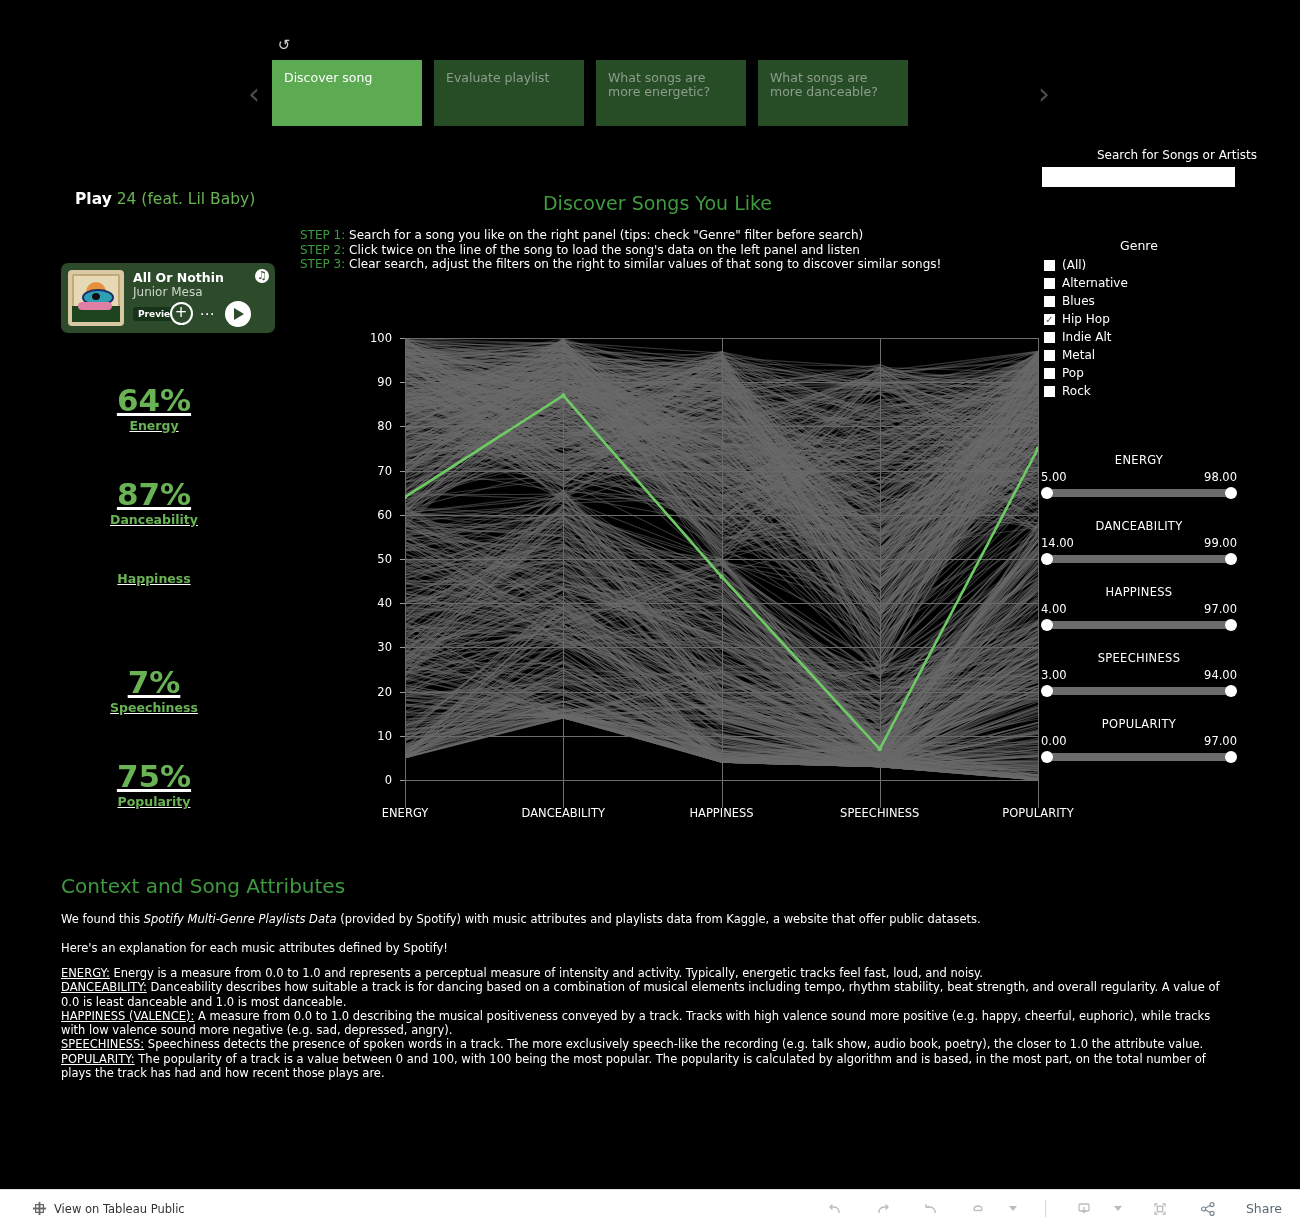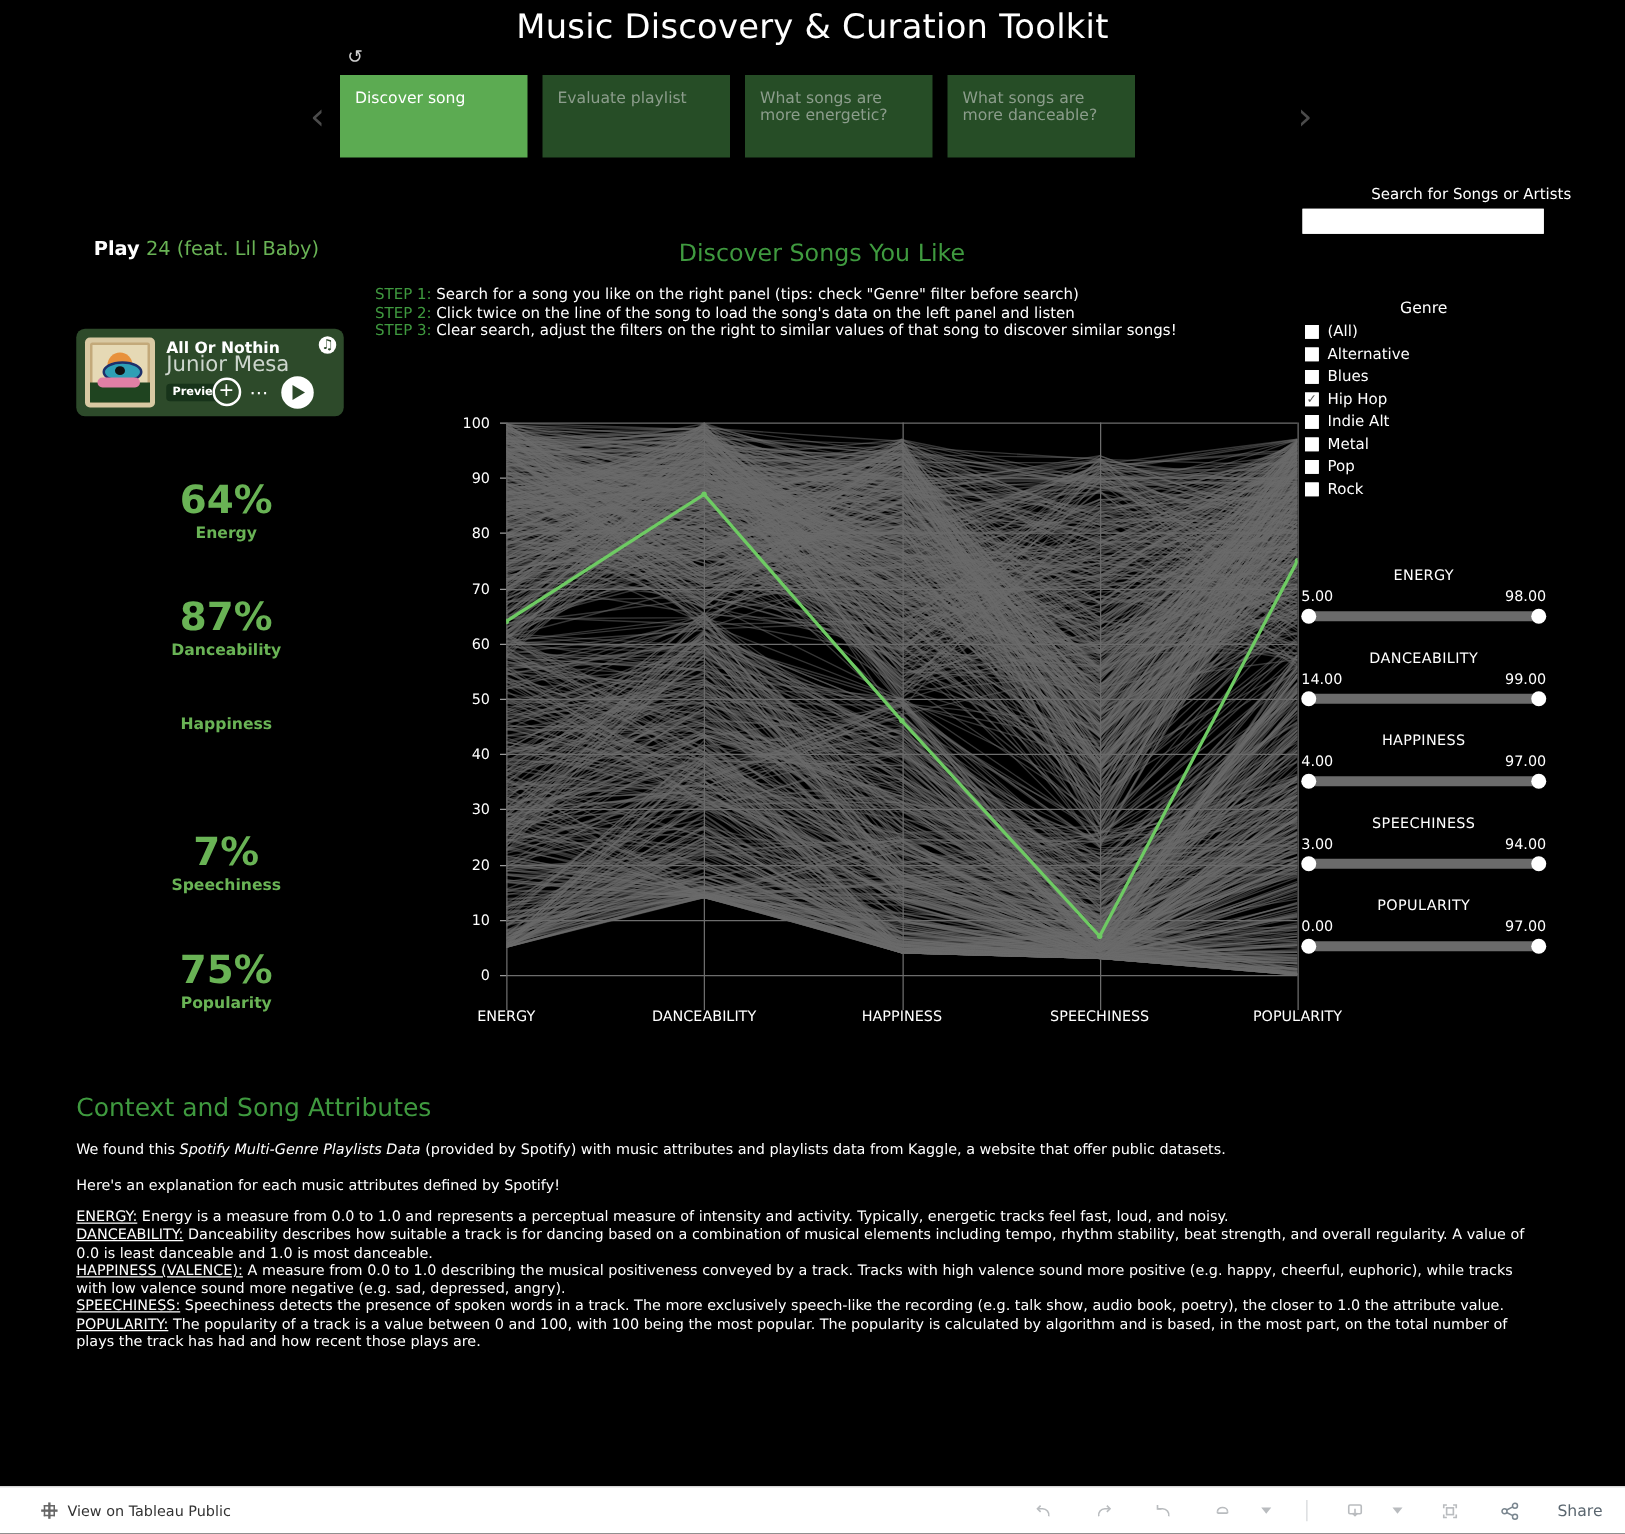--- a/index.html
+++ b/index.html
@@ -56,21 +56,21 @@
     background: #d9c9a3; position: relative; overflow: hidden;
   }
   .album-art .frame { position:absolute; inset:4px; border:2px solid #c3a97a; border-radius:2px; background:#e6d9b5;}
   .album-art .sun { position:absolute; left:18px; top:12px; width:20px; height:10px; background:#e8913c; border-radius:10px 10px 0 0;}
   .album-art .eye { position:absolute; left:14px; top:19px; width:28px; height:13px; background:#2e9fb5; border-radius:50%; border:2px solid #1d2f6b;}
   .album-art .pupil { position:absolute; left:24px; top:23px; width:8px; height:7px; background:#111; border-radius:50%;}
   .album-art .grass { position:absolute; left:4px; bottom:4px; right:4px; height:16px; background:#1f4420;}
   .album-art .pink { position:absolute; left:10px; bottom:16px; width:34px; height:8px; background:#e07fa5; border-radius:6px;}
   .card-text { margin-left: 9px; flex: 1; min-width: 0; }
   .card-title { font-size: 12.5px; font-weight: bold; color: #ffffff; line-height: 15px; }
-  .card-artist { font-size: 17px; color: #cdd6cd; line-height: 14px; }
+  .card-artist { font-size: 12px; color: #cdd6cd; line-height: 14px; }
   .card-controls { display: flex; align-items: center; margin-top: 2px; }
   .preview-pill {
     background: #17331a; color: #fff; font-size: 9px; font-weight: bold;
     padding: 2px 5px; border-radius: 3px;
   }
   .plus-btn {
     width: 19px; height: 19px; border: 2px solid #ffffff; border-radius: 50%;
     margin-left: -14px; color: #fff; font-size: 15px; line-height: 16px; text-align: center;
     position: relative; z-index: 2; background: #2d4a2a;
   }
@@ -82,21 +82,21 @@
   .play-btn::after {
     content: ""; position: absolute; left: 9px; top: 7px;
     border-left: 10px solid #2d4a2a; border-top: 6px solid transparent; border-bottom: 6px solid transparent;
   }
   .spotify-logo {
     position: absolute; right: 6px; top: 6px; width: 14px; height: 14px;
     border-radius: 50%; background: #ffffff; color: #2d4a2a; font-size: 11px;
     line-height: 14px; text-align: center; font-weight: bold;
   }
 
-  .stat { position: absolute; left: 75px; width: 212px; text-align: center; }
+  .stat { position: absolute; left: 48px; width: 212px; text-align: center; text-decoration: underline; }
   .stat .val { font-size: 31px; font-weight: bold; color: #69b355; line-height: 34px; }
   .stat .lbl { font-size: 12.5px; font-weight: bold; color: #69b355; margin-top: 1px; }
 
   
   .chart-title {
     position: absolute; left: 300px; top: 192px; width: 715px; text-align: center;
     font-size: 19px; color: #3f9a3f;
   }
   .steps { position: absolute; left: 300px; top: 228px; width: 715px; text-align: left; font-size: 12px; line-height: 14.5px; }
   .steps .k { color: #3f9a3f; }
@@ -174,21 +174,20 @@
   .tb-icon { width: 20px; height: 20px; color: #b9bcbf; display: flex; align-items: center; justify-content: center; }
   .tb-sep { width: 1px; height: 17px; background: #d5d8da; }
   .tb-caret { width: 0; height: 0; border-left: 4px solid transparent; border-right: 4px solid transparent; border-top: 5px solid #b9bcbf; margin-left: -8px; }
   .share-txt { color: #5b6770; font-size: 12.5px; }
 </style>
 </head>
 <body>
 
 <div id="root">
 
-  <div class="dash-title">Music Discovery &amp; Curation Toolkit</div>
 
   <div class="tabstrip">
     <div class="tab-reset">↺</div>
     <div class="tab-arrow left">‹</div>
     <div class="tab-arrow right">›</div>
     <div class="tabs" id="tabs">
         <div class="tab active">Discover song</div>
         <div class="tab">Evaluate playlist</div>
         <div class="tab">What songs are more energetic?</div>
         <div class="tab">What songs are more danceable?</div>

